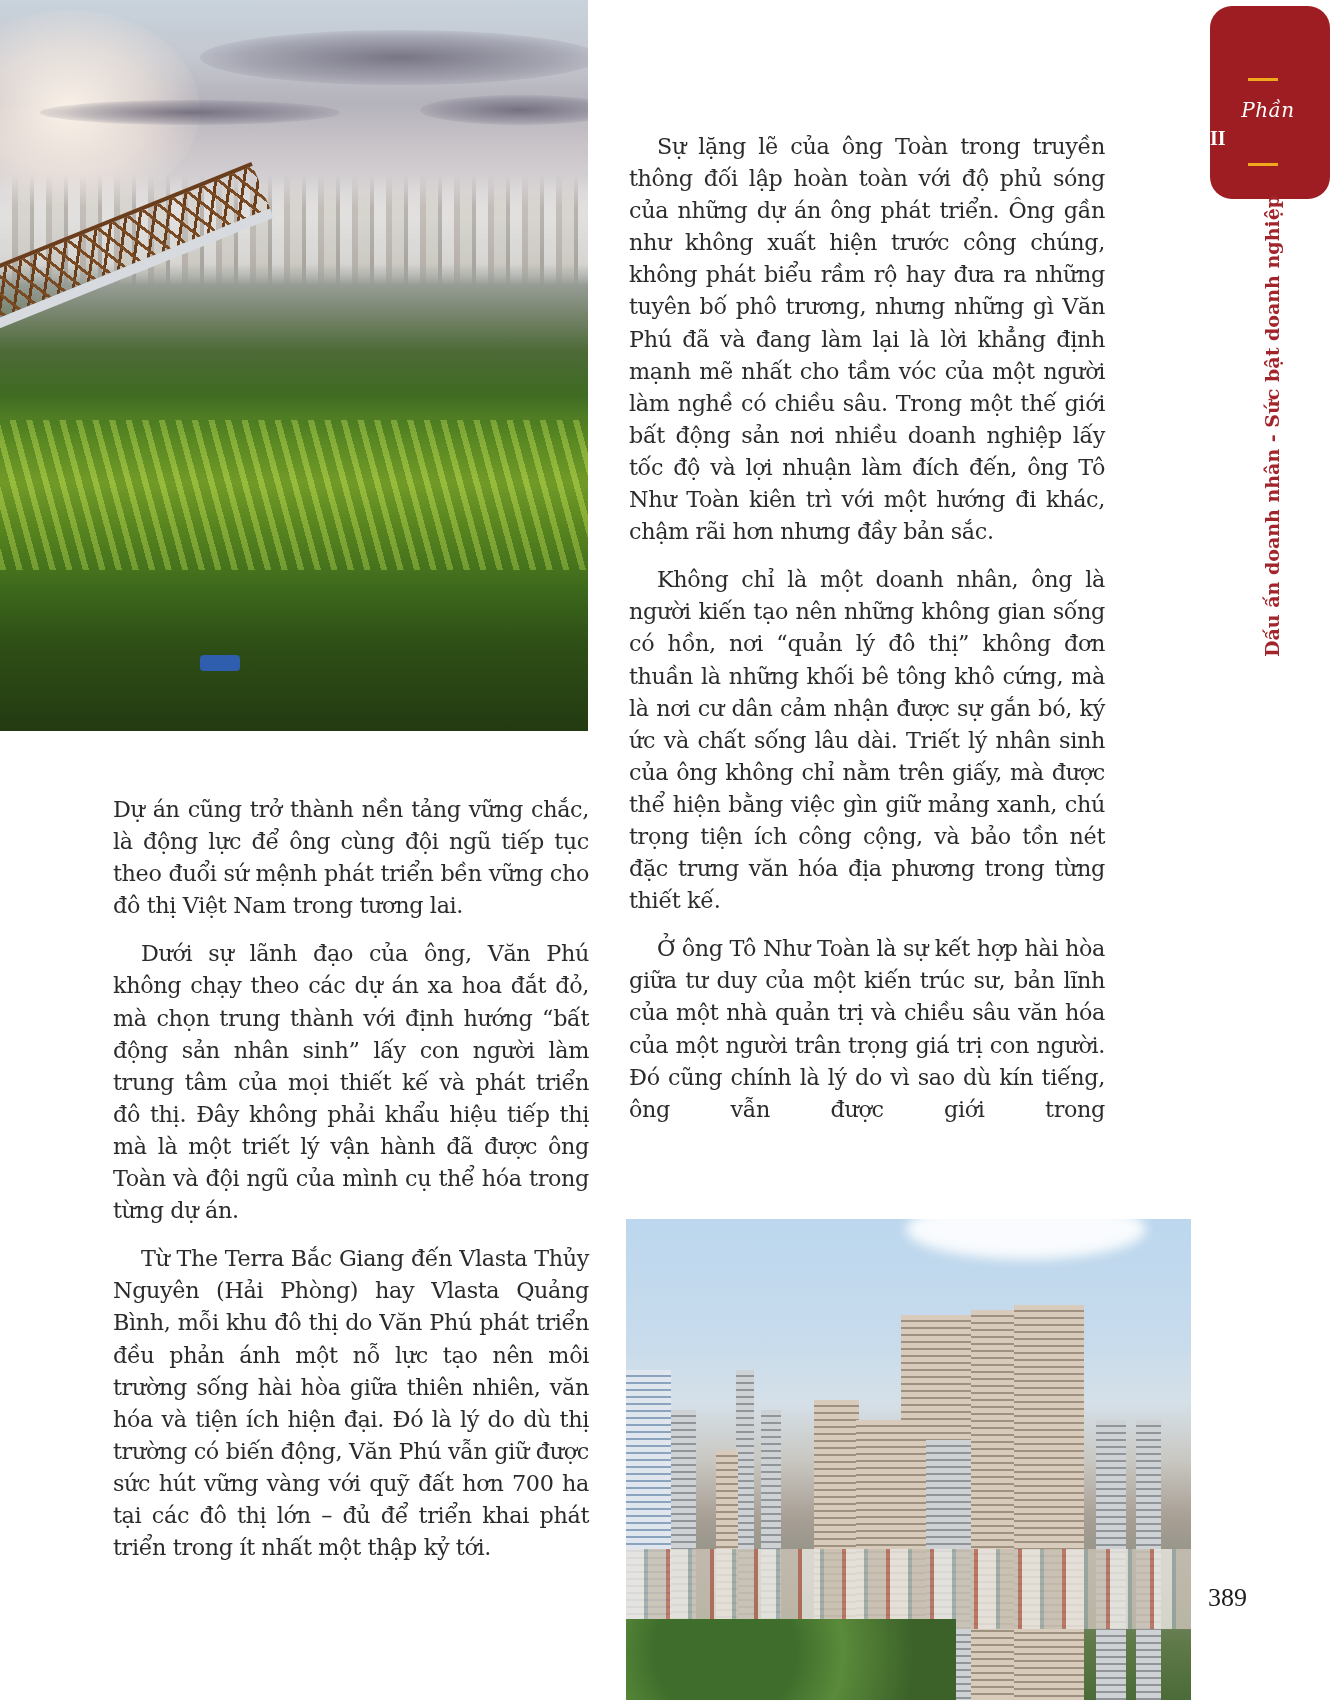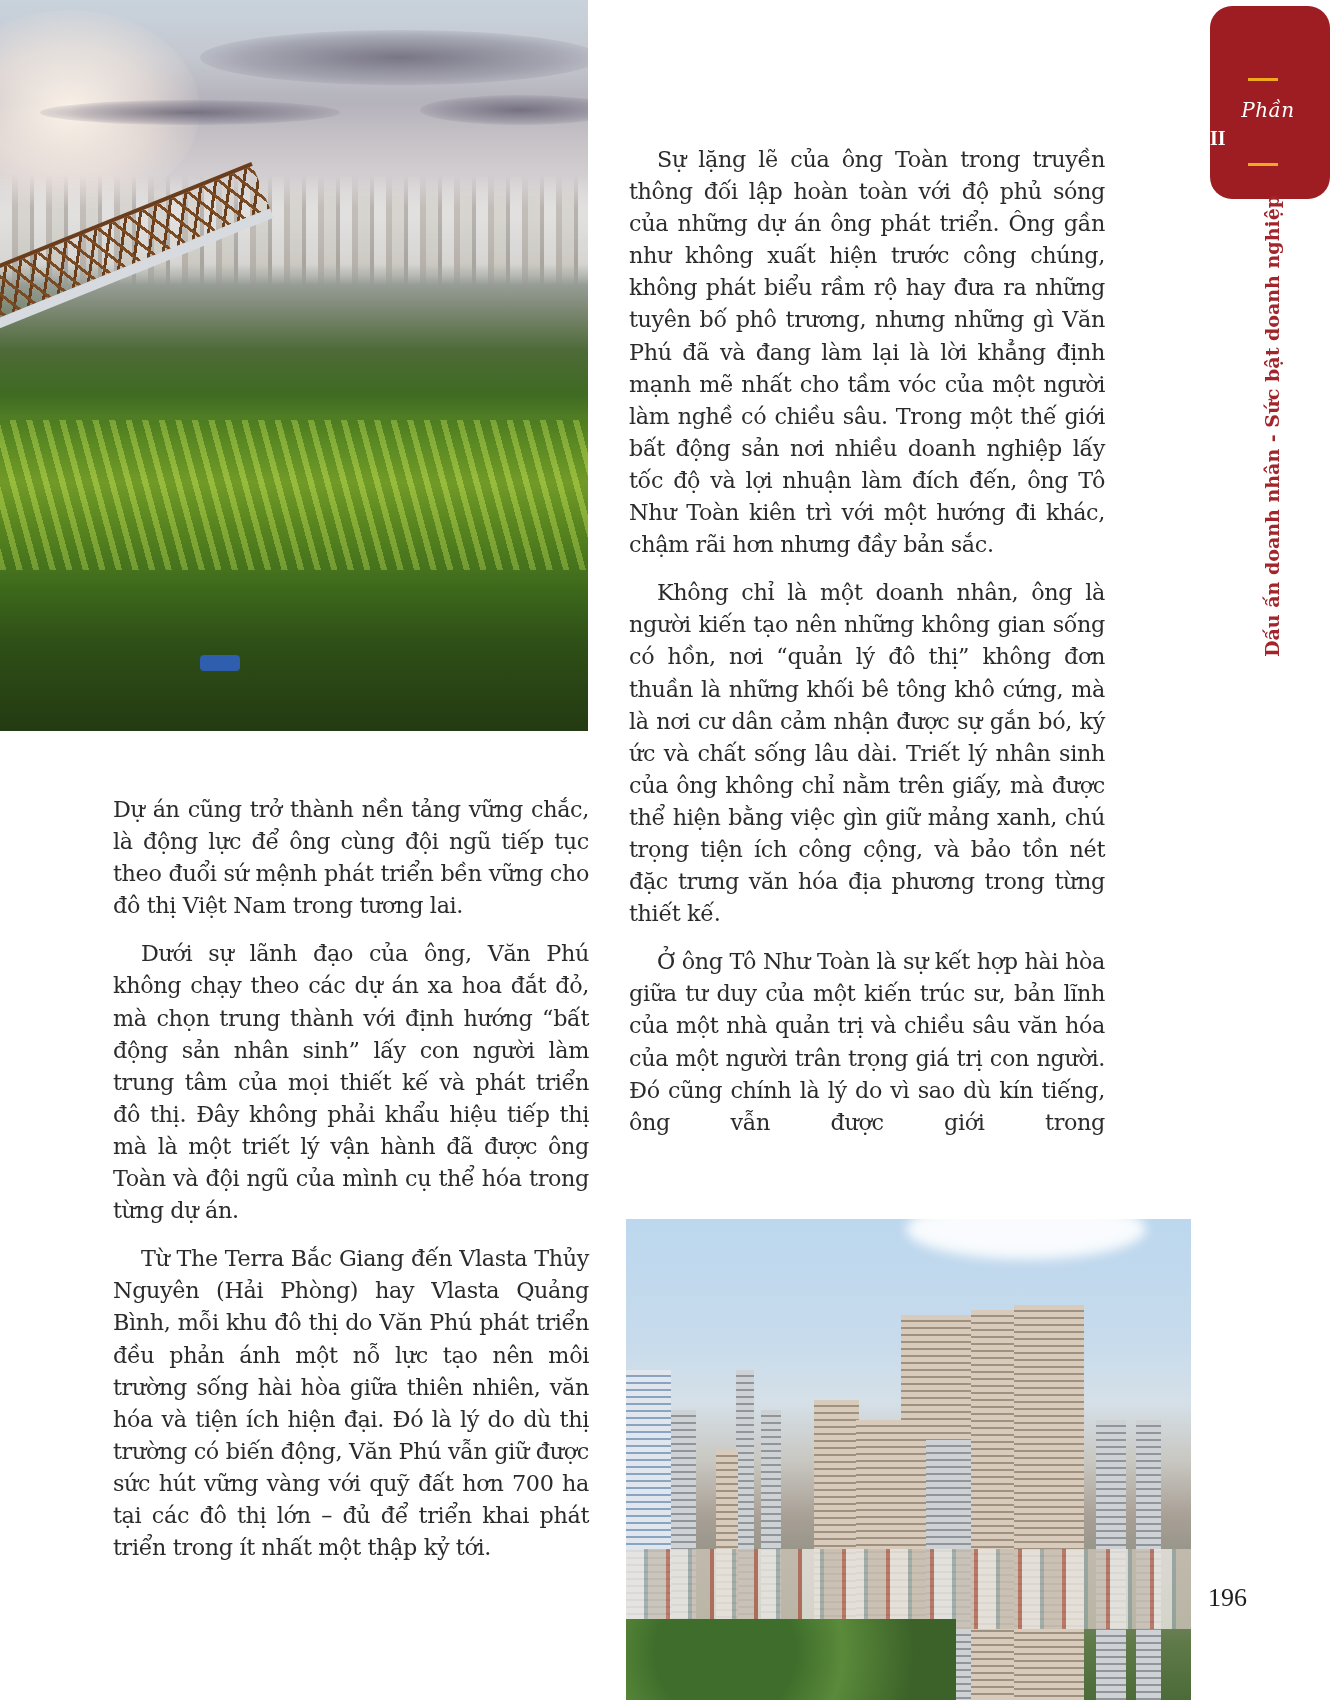--- a/index.html
+++ b/index.html
@@ -102,21 +102,21 @@
     }
 
     
     .col {
       position: absolute; font-family: "DejaVu Serif", serif; font-size: 22.3px; line-height: 32.1px;
       color: #2b2b2b; text-align: justify; letter-spacing: -0.35px;
     }
     .col p { margin: 0 0 16px 0; text-indent: 28px; }
     .col p.no-indent { text-indent: 0; }
     .col-left { left: 113px; top: 793px; width: 476px; }
-    .col-right { left: 629px; top: 143px; width: 476px; }
+    .col-right { left: 629px; top: 130px; width: 476px; }
     .col p.cut { text-align-last: justify; }
   </style>
 </head>
 <body>
 
 <div class="photo-top">
   <div class="sun"></div>
   <div class="cloud" style="left:200px;top:30px;width:400px;height:55px;"></div>
   <div class="cloud" style="left:40px;top:100px;width:300px;height:25px;"></div>
   <div class="cloud" style="left:420px;top:95px;width:200px;height:30px;"></div>
@@ -164,13 +164,13 @@
   <p>Dưới sự lãnh đạo của ông, Văn Phú không chạy theo các dự án xa hoa đắt đỏ, mà chọn trung thành với định hướng “bất động sản nhân sinh” lấy con người làm trung tâm của mọi thiết kế và phát triển đô thị. Đây không phải khẩu hiệu tiếp thị mà là một triết lý vận hành đã được ông Toàn và đội ngũ của mình cụ thể hóa trong từng dự án.</p>
   <p>Từ The Terra Bắc Giang đến Vlasta Thủy Nguyên (Hải Phòng) hay Vlasta Quảng Bình, mỗi khu đô thị do Văn Phú phát triển đều phản ánh một nỗ lực tạo nên môi trường sống hài hòa giữa thiên nhiên, văn hóa và tiện ích hiện đại. Đó là lý do dù thị trường có biến động, Văn Phú vẫn giữ được sức hút vững vàng với quỹ đất hơn 700 ha tại các đô thị lớn – đủ để triển khai phát triển trong ít nhất một thập kỷ tới.</p>
 </div>
 
 <div class="col col-right">
   <p>Sự lặng lẽ của ông Toàn trong truyền thông đối lập hoàn toàn với độ phủ sóng của những dự án ông phát triển. Ông gần như không xuất hiện trước công chúng, không phát biểu rầm rộ hay đưa ra những tuyên bố phô trương, nhưng những gì Văn Phú đã và đang làm lại là lời khẳng định mạnh mẽ nhất cho tầm vóc của một người làm nghề có chiều sâu. Trong một thế giới bất động sản nơi nhiều doanh nghiệp lấy tốc độ và lợi nhuận làm đích đến, ông Tô Như Toàn kiên trì với một hướng đi khác, chậm rãi hơn nhưng đầy bản sắc.</p>
   <p>Không chỉ là một doanh nhân, ông là người kiến tạo nên những không gian sống có hồn, nơi “quản lý đô thị” không đơn thuần là những khối bê tông khô cứng, mà là nơi cư dân cảm nhận được sự gắn bó, ký ức và chất sống lâu dài. Triết lý nhân sinh của ông không chỉ nằm trên giấy, mà được thể hiện bằng việc gìn giữ mảng xanh, chú trọng tiện ích công cộng, và bảo tồn nét đặc trưng văn hóa địa phương trong từng thiết kế.</p>
   <p class="cut">Ở ông Tô Như Toàn là sự kết hợp hài hòa giữa tư duy của một kiến trúc sư, bản lĩnh của một nhà quản trị và chiều sâu văn hóa của một người trân trọng giá trị con người. Đó cũng chính là lý do vì sao dù kín tiếng, ông vẫn được giới trong</p>
 </div>
 
-<div class="page-number">196</div>
+<div class="page-number">389</div>
 
 </body></html>

